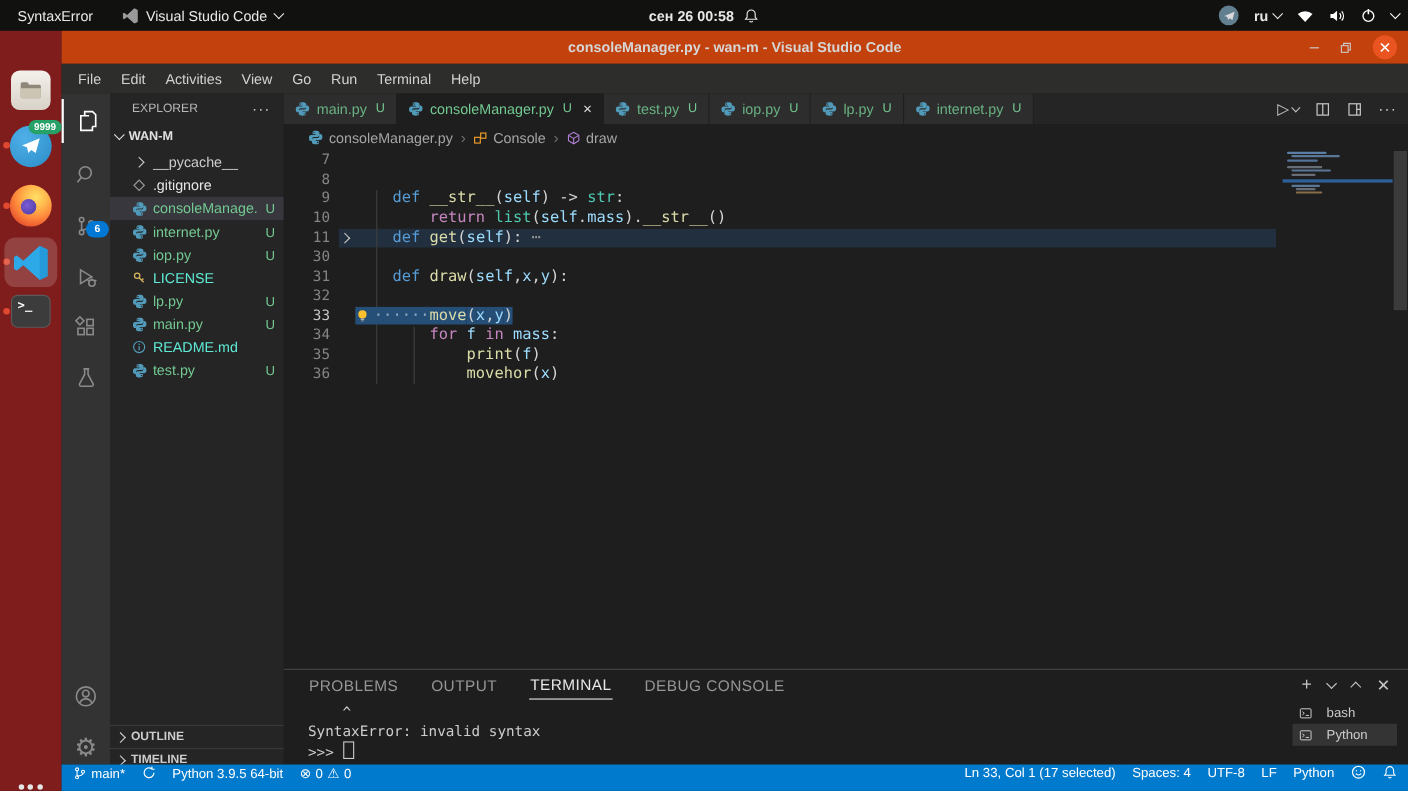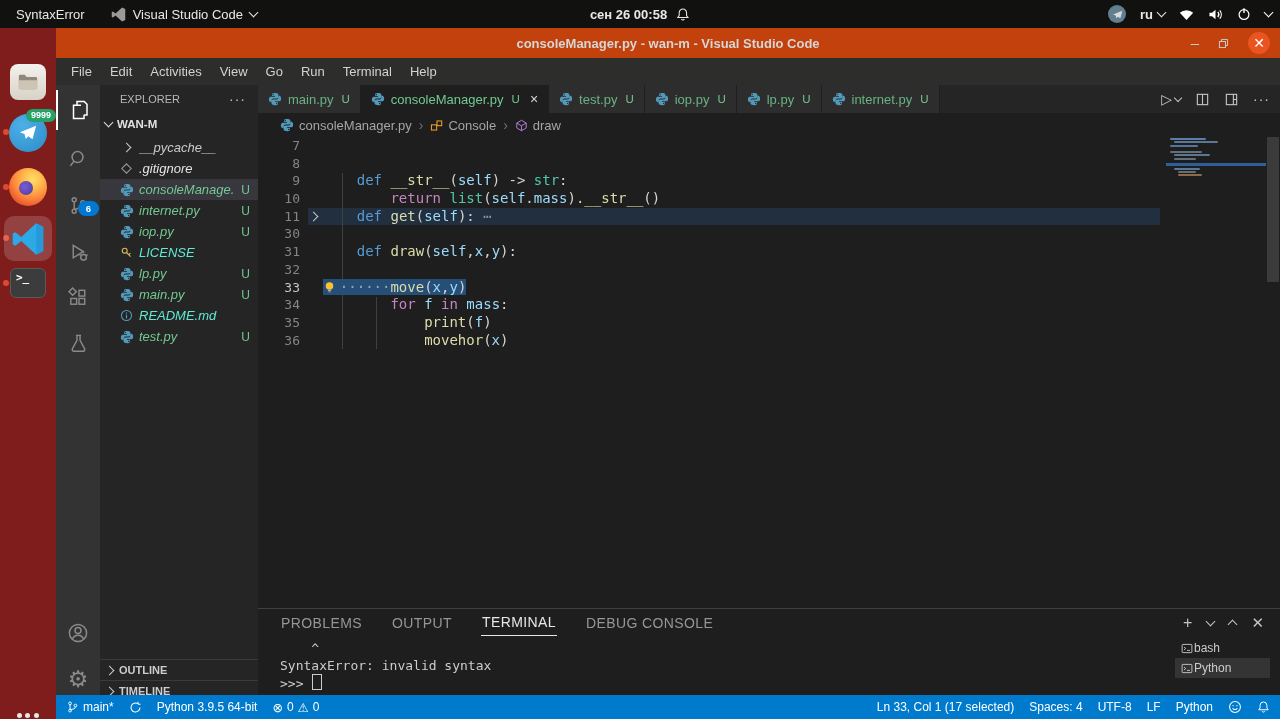--- a/index.html
+++ b/index.html
@@ -65,21 +65,21 @@
   .sidebar{left:100px;top:85px;width:158px;height:610px;background:#252526;color:#cccccc;}
   .sb-header{position:absolute;left:0;top:0;width:100%;height:28px;display:flex;align-items:center;justify-content:space-between;
              padding:0 12px 0 20px;box-sizing:border-box;font-size:11px;color:#b8b8b8;}
   .sb-more{color:#c0c0c0;font-size:14px;letter-spacing:1px;}
   .sb-root{position:absolute;left:0;top:28px;width:100%;height:22px;display:flex;align-items:center;gap:5px;
            font-size:11.5px;font-weight:700;color:#e0e0e0;padding-left:5px;box-sizing:border-box;}
   .file-list{position:absolute;left:0;top:52px;width:100%;}
   .file-row{height:21px;display:flex;align-items:center;padding:0 8px 0 18px;box-sizing:border-box;font-size:13px;}
   .file-row.selected{background:#37373d;}
   .file-slot{width:17px;height:16px;display:flex;align-items:center;justify-content:center;flex:none;color:#cccccc;}
-  .file-label{margin-left:4px;white-space:nowrap;overflow:hidden;flex:1;font-style:italic;}
+  .file-label{margin-left:4px;white-space:nowrap;overflow:hidden;flex:1;}
   .file-label.py{color:#73c991;}
   .file-label.folder{color:#cccccc;}
   .file-label.git{color:#e5e5e5;}
   .file-label.license,.file-label.info{color:#5eead4;}
   .file-badge{color:#73c991;font-size:12px;margin-left:6px;}
   .sb-section{position:absolute;left:0;width:100%;height:21px;display:flex;align-items:center;gap:6px;border-top:1px solid #3a3a3a;
               font-size:11px;font-weight:700;color:#cccccc;padding-left:6px;box-sizing:border-box;}
 
   
   .tabbar{left:258px;top:85px;width:1022px;height:28px;background:#252526;display:flex;}
@@ -124,25 +124,25 @@
   .panel{left:258px;top:608px;width:1022px;height:87px;background:#1e1e1e;border-top:1px solid rgba(128,128,128,.35);box-sizing:border-box;}
   .panel-tabs{position:absolute;left:22px;top:0;height:27px;display:flex;align-items:center;gap:28px;}
   .ptab{font-size:14px;letter-spacing:.4px;color:#969696;padding:5px 1px;}
   .ptab.active{color:#e7e7e7;border-bottom:1.5px solid #e7e7e7;}
   .panel-actions{position:absolute;right:16px;top:0;height:27px;display:flex;align-items:center;gap:15px;color:#c5c5c5;}
   .pa-plus{font-size:16px;font-weight:400;}
   .pa-x{font-size:15px;}
   .terminal{position:absolute;left:22px;top:31px;font-family:"DejaVu Sans Mono",monospace;font-size:13px;line-height:17px;color:#cccccc;white-space:pre;}
   .term-cursor{display:inline-block;width:8px;height:14px;border:1px solid #cccccc;vertical-align:-2px;margin-left:1px;}
   .sessions{position:absolute;right:10px;top:29px;width:95px;}
-  .session{height:20px;display:flex;align-items:center;gap:1px;padding-left:6px;font-size:12px;color:#cccccc;}
+  .session{height:20px;display:flex;align-items:center;gap:13px;padding-left:6px;font-size:12px;color:#cccccc;}
   .session.selected{background:rgba(255,255,255,.10);}
 
   
-  .statusbar{left:56px;top:695px;width:1224px;height:24px;background:#007acc;color:#ffffff;display:flex;align-items:center;
+  .statusbar{left:56px;top:695px;width:1224px;height:24px;background:#007acc;color:#ffffff;display:flex;align-items:flex-start;
              font-size:12px;padding:0 10px;box-sizing:border-box;justify-content:space-between;}
   .sb-left,.sb-right{display:flex;align-items:center;gap:15px;}
   .sb-item{display:flex;align-items:center;gap:4px;white-space:nowrap;}
   .sb-glyph{font-size:12.5px;}
 </style>
 </head>
 <body>
 
 <div id="app">
 

